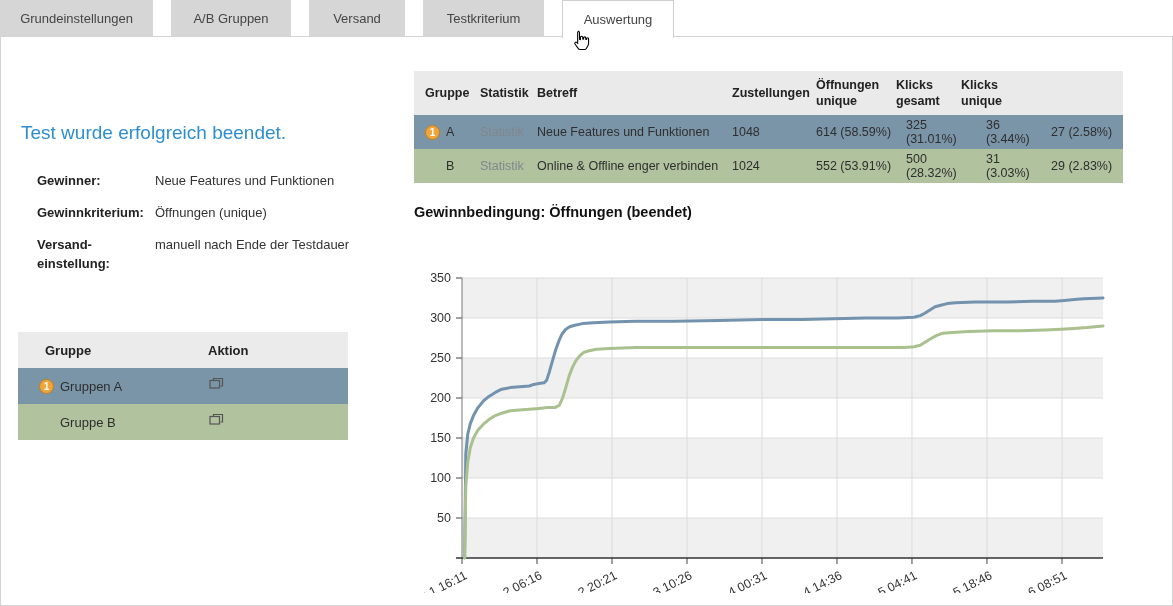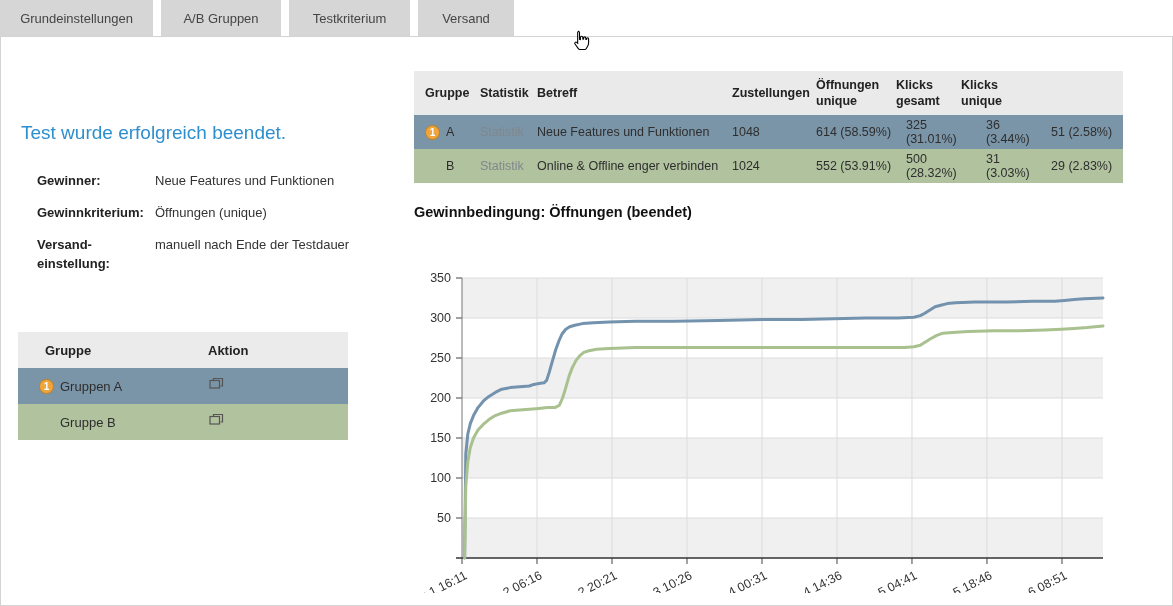--- a/index.html
+++ b/index.html
@@ -1,21 +1,21 @@
 <!DOCTYPE html>
 <html><head>
 <meta charset="utf-8">
 <style>
   html,body{margin:0;padding:0;}
   body{
     width:1173px;height:606px;position:relative;overflow:hidden;
     background:#ffffff;font-family:"Liberation Sans",sans-serif;color:#333;
   }
   
-  .tabbar{position:absolute;top:0;left:0;height:36px;display:flex;gap:8px;z-index:3;}
+  .tabbar{position:absolute;top:0;left:0;height:36px;display:flex;gap:18px;z-index:3;}
   .tab{
     background:#d6d6d6;color:#454545;font-size:13px;height:36px;
     display:flex;align-items:center;justify-content:center;box-sizing:border-box;cursor:pointer;
   }
   .tab.t0{width:153px}.tab.t1{width:120px}.tab.t2{width:121px}.tab.t3{width:96px}.tab.t4{width:112px}
   .tab.active{
     background:#ffffff;border:1px solid #cfcfcf;border-bottom:none;height:38px;z-index:4;
   }
   .cursor-wrap{position:absolute;left:571px;top:29px;z-index:9;}
   
@@ -58,22 +58,23 @@
   .chart-title{position:absolute;left:413px;top:167px;font-size:14.5px;font-weight:bold;color:#111;}
   .chart-box{position:absolute;left:410px;top:196px;width:762px;height:360px;overflow:hidden;}
   svg text{font-family:"Liberation Sans",sans-serif;}
 </style>
 </head>
 <body>
 
 <div class="tabbar">
   <div class="tab t0">Grundeinstellungen</div>
   <div class="tab t1">A/B Gruppen</div>
+  <div class="tab t3">Versand</div>
   <div class="tab t2">Testkriterium</div>
-  <div class="tab t3">Versand</div>
+  <div class="tab t4 active">Auswertung</div>
 </div>
 
 <div class="cursor-wrap">
   <svg width="20" height="24" viewBox="0 0 24 28">
     <path d="M8.5 2.2c1 0 1.7.8 1.7 1.7v8.2l1.1.2V9.6c0-.8.6-1.4 1.4-1.4s1.4.6 1.4 1.4v2l1 .1v-1.4c0-.7.6-1.3 1.3-1.3s1.3.6 1.3 1.3v1.6l1 .1v-.8c0-.7.5-1.2 1.2-1.2s1.2.5 1.2 1.2v5.3c0 1-.2 1.9-.7 2.8l-2 3.7c-.4.7-1.1 1.2-1.9 1.2h-5.9c-.7 0-1.4-.4-1.8-1l-4-5.6c-.5-.6-.4-1.5.2-2 .5-.5 1.3-.5 1.8 0l1.2 1.1V3.9c0-.9.7-1.7 1.7-1.7z" fill="#ffffff" stroke="#000000" stroke-width="1.3"></path>
   </svg>
 </div>
 
 <div class="panel">
 
@@ -144,21 +145,21 @@
       <div class="cell c0">
         <span class="medal">1</span>
         <span>A</span>
       </div>
       <div class="cell c1"><span class="stat-link">Statistik</span></div>
       <div class="cell c2">Neue Features und Funktionen</div>
       <div class="cell c3">1048</div>
       <div class="cell c4">614 (58.59%)</div>
       <div class="cell c5">325 (31.01%)</div>
       <div class="cell c6">36 (3.44%)</div>
-      <div class="cell c7">51 (2.58%)</div>
+      <div class="cell c7">27 (2.58%)</div>
     </div>
     <div class="st-row row-b">
       <div class="cell c0">
         <span class="medal-spacer"></span>
         <span>B</span>
       </div>
       <div class="cell c1"><span class="stat-link">Statistik</span></div>
       <div class="cell c2">Online &amp; Offline enger verbinden</div>
       <div class="cell c3">1024</div>
       <div class="cell c4">552 (53.91%)</div>

